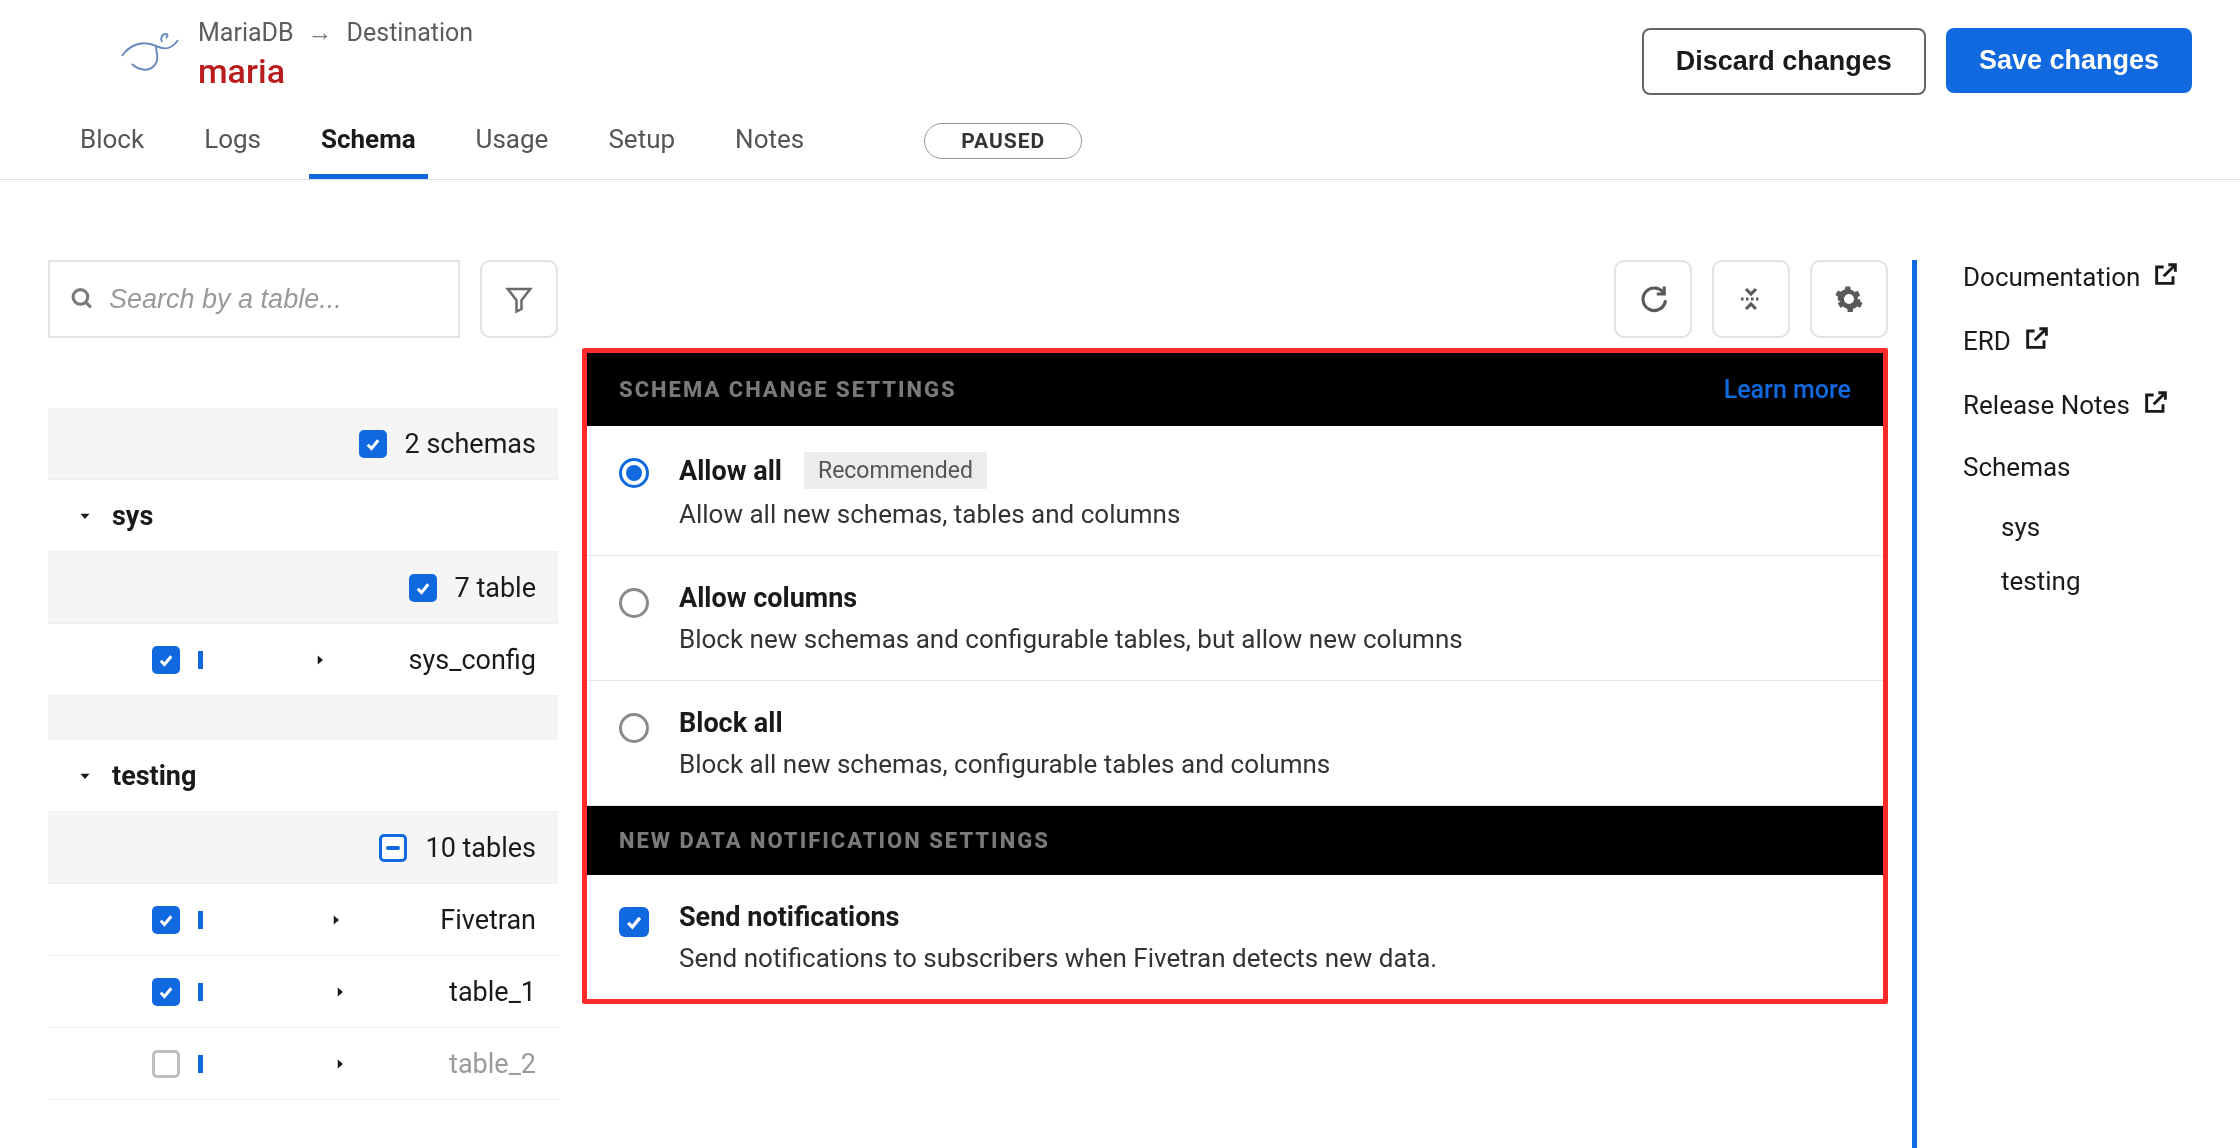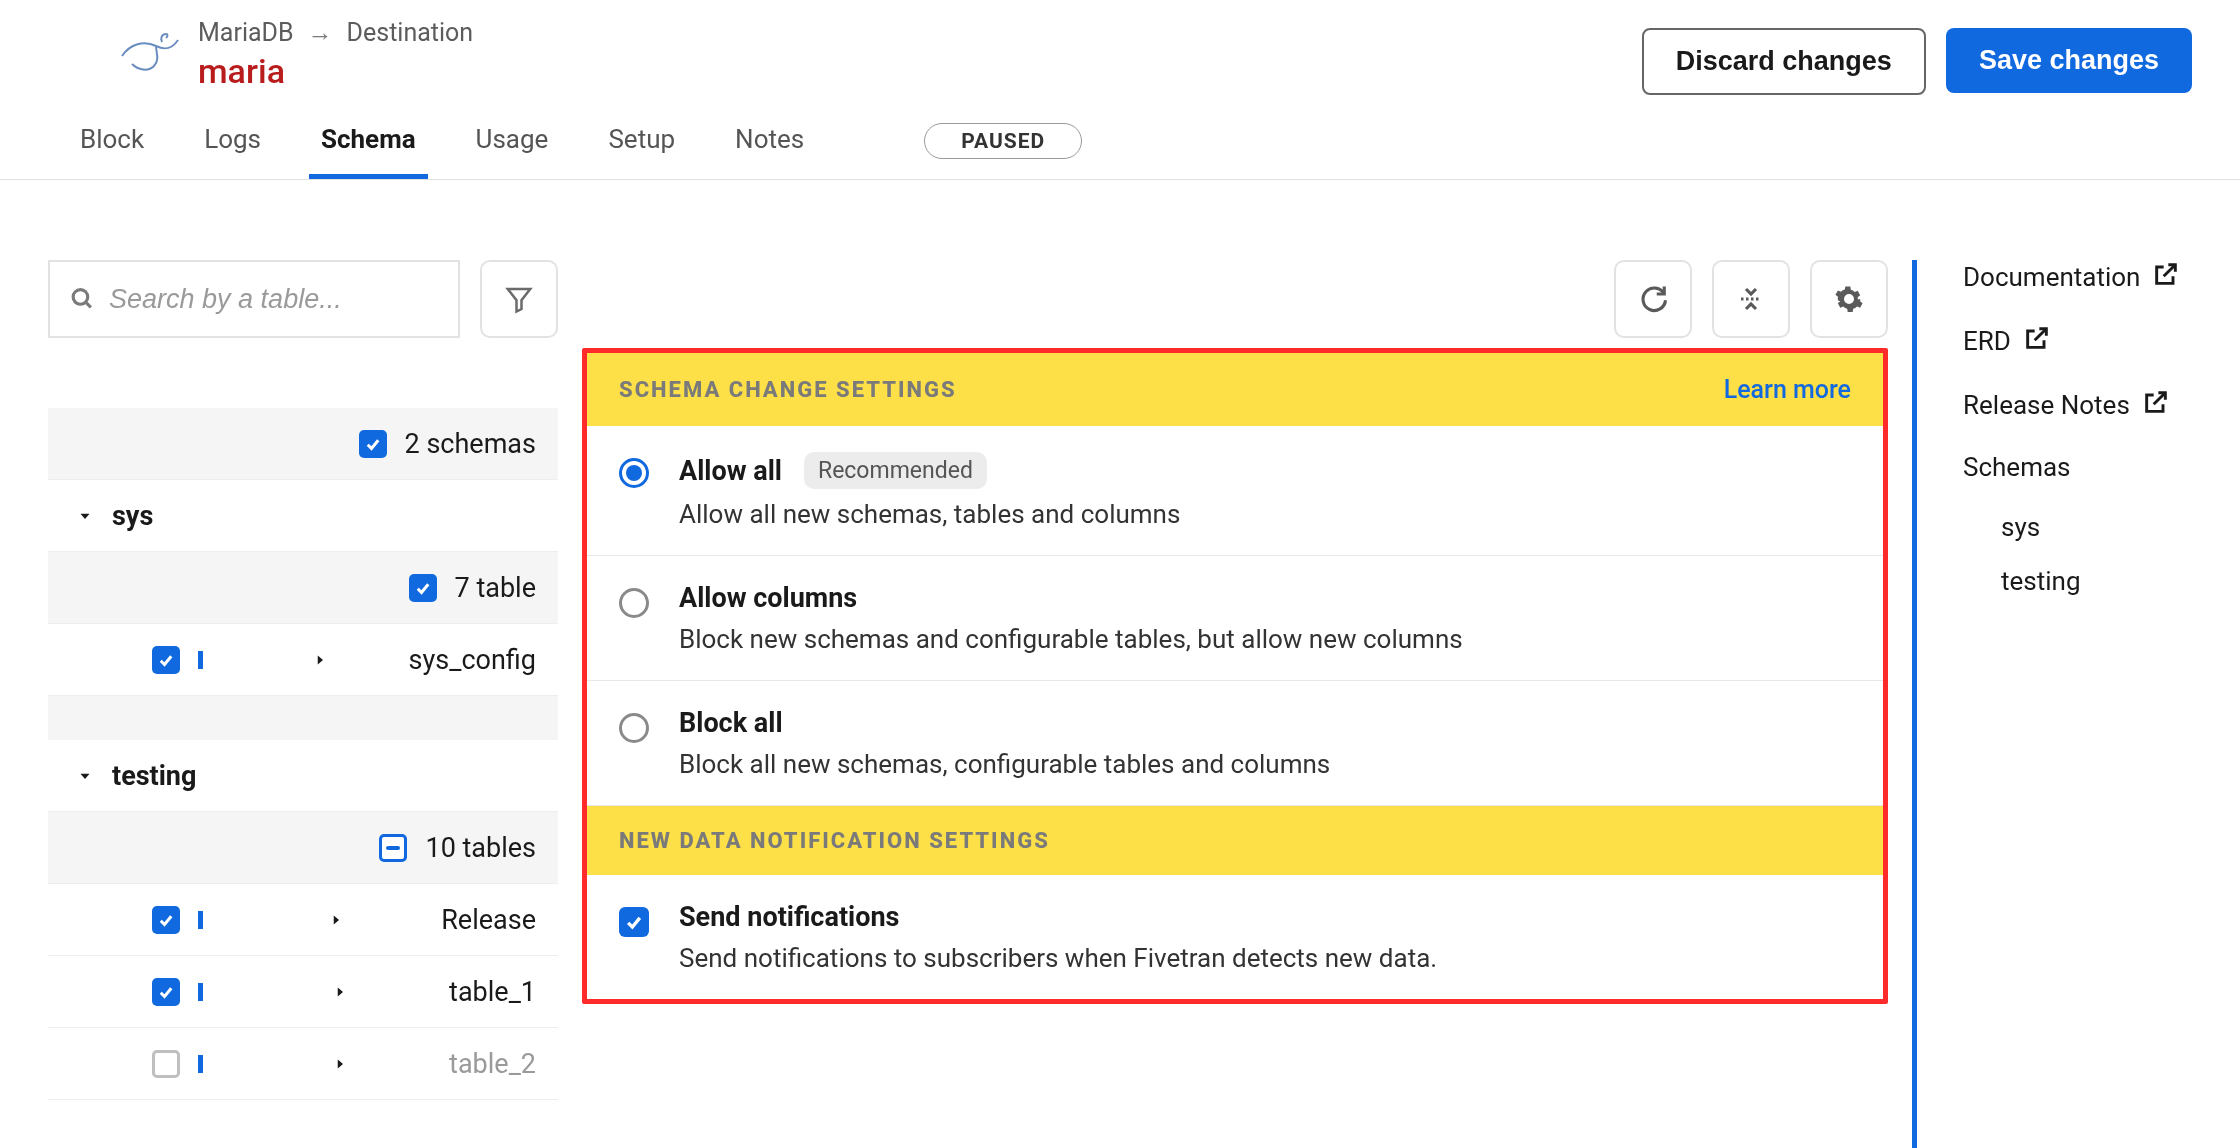--- a/index.html
+++ b/index.html
@@ -53,32 +53,32 @@
 .caret svg { width:18px; height:18px; }
 .caret.right svg { transform:rotate(-90deg); }
 .schema-name.muted { color:#9a9a9a; }
 .spacer-row { height:44px; background:#f5f5f5; }
 
 .center { flex:1; display:flex; flex-direction:column; }
 .toolbar { display:flex; gap:20px; justify-content:flex-end; margin-bottom:10px; }
 .tool-btn { width:78px; height:78px; border:2px solid #e2e2e2; border-radius:10px; display:flex; align-items:center; justify-content:center; cursor:pointer; }
 .tool-btn svg { width:30px; height:30px; color:#5a5a5a; }
 .settings-panel { border:5px solid #ff2b2b; border-radius:2px; }
-.panel-header { background:#fde047; padding:22px 32px; display:flex; align-items:center; justify-content:space-between; }
+.panel-header { background:#000000; padding:22px 32px; display:flex; align-items:center; justify-content:space-between; }
 .panel-header-title { font-size:22px; font-weight:800; letter-spacing:2px; color:#7a7a7a; text-transform:uppercase; }
 .learn-more { color:#1169e0; font-size:25px; font-weight:500; }
 .option-row { padding:26px 32px 26px 32px; border-bottom:1px solid #e8e8e8; display:flex; gap:30px; }
 .option-row:last-child { border-bottom:none; }
 .radio { width:30px; height:30px; border-radius:50%; border:3px solid #8a8a8a; display:flex; align-items:center; justify-content:center; margin-top:6px; flex-shrink:0; }
 .radio.selected { border-color:#1169e0; }
 .radio.selected::after { content:""; width:16px; height:16px; border-radius:50%; background:#1169e0; }
 .option-text { display:flex; flex-direction:column; gap:10px; }
 .option-title-row { display:flex; align-items:center; gap:22px; }
 .option-title { font-size:27px; font-weight:700; }
-.badge { background:#ececec; padding:5px 14px; font-size:23px; color:#555; border-radius:10px; }
+.badge { background:#ececec; padding:5px 14px; font-size:23px; color:#555; border-radius:2px; }
 .option-desc { font-size:26px; color:#333; }
 .checkbox-square { width:30px; height:30px; border-radius:6px; background:#1169e0; display:flex; align-items:center; justify-content:center; margin-top:6px; flex-shrink:0; }
 .checkbox-square svg { width:20px; height:20px; color:#fff; }
 
 .right { width:280px; border-left:5px solid #1169e0; padding-left:46px; display:flex; flex-direction:column; gap:30px; font-size:26px; color:#1a1a1a; }
 .right a { color:#1a1a1a; text-decoration:none; display:flex; align-items:center; gap:12px; }
 .right .ext svg { width:28px; height:28px; }
 .right .schema-list { display:flex; flex-direction:column; gap:24px; padding-left:38px; }
 </style>
 </head>
@@ -191,21 +191,21 @@
         <span class="cb checked">
             <svg viewBox="0 0 24 24" fill="none" stroke="currentColor" stroke-width="4">
               <polyline points="5 13 10 18 19 7"></polyline>
             </svg>
           </span>
         <span class="caret right">
             <svg viewBox="0 0 24 24" fill="currentColor">
               <polygon points="6 9 18 9 12 16"></polygon>
             </svg>
           </span>
-        <span>Release</span>
+        <span>Fivetran</span>
       </div>
       <div class="tree-item l3">
         <span class="cb checked">
             <svg viewBox="0 0 24 24" fill="none" stroke="currentColor" stroke-width="4">
               <polyline points="5 13 10 18 19 7"></polyline>
             </svg>
           </span>
         <span class="caret right">
             <svg viewBox="0 0 24 24" fill="currentColor">
               <polygon points="6 9 18 9 12 16"></polygon>

